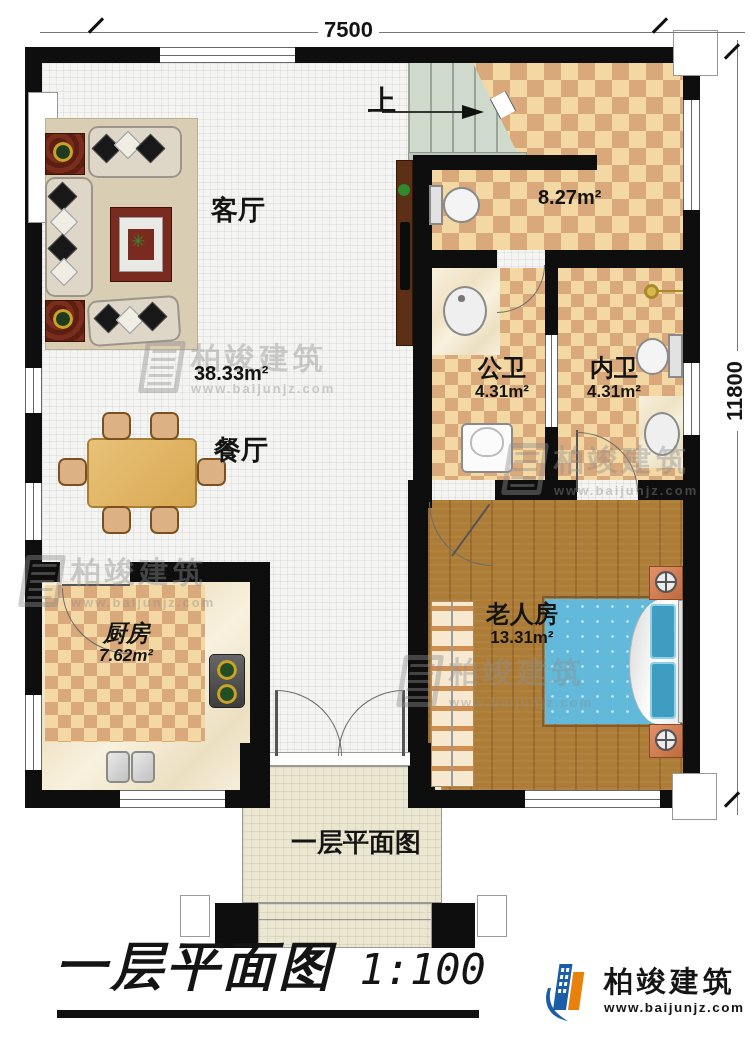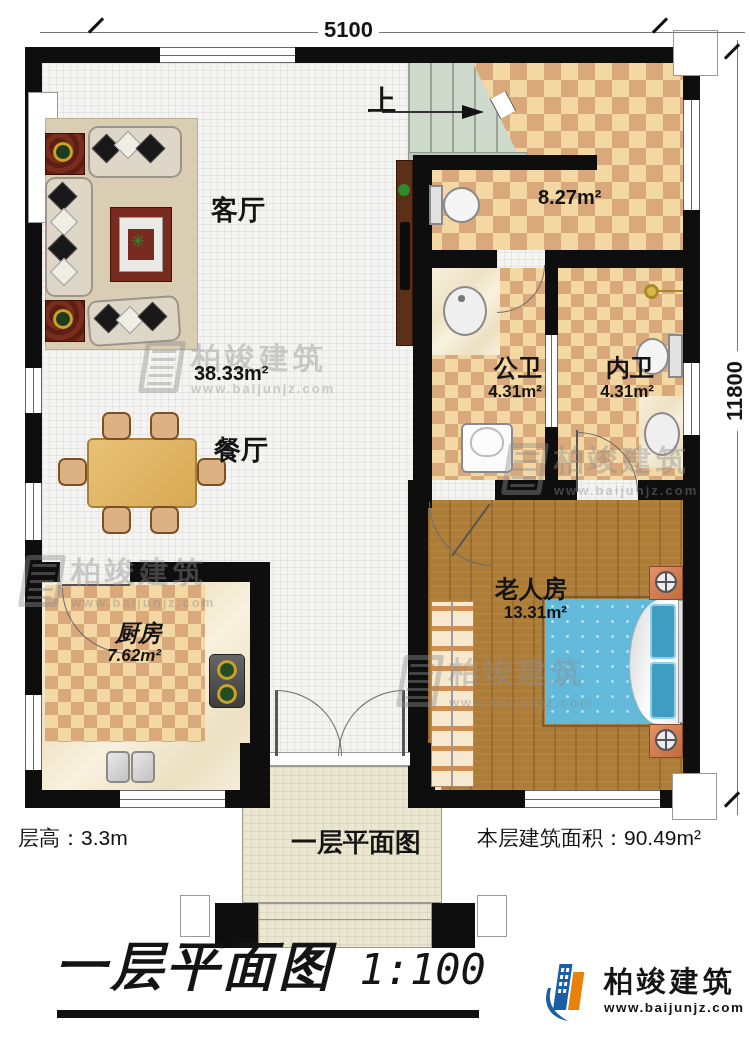--- a/index.html
+++ b/index.html
@@ -10,21 +10,21 @@
   .tile{background-color:#f4f4f2;background-image:linear-gradient(rgba(0,0,0,.055) 1px,transparent 1px),linear-gradient(90deg,rgba(0,0,0,.055) 1px,transparent 1px);background-size:7px 7px;}
   .checker{background:repeating-conic-gradient(#d9a87b 0% 25%,#f3d8a4 0% 50%) 0 0/26px 26px;}
   .checker-big{background:repeating-conic-gradient(#d9a87b 0% 25%,#f3d8a4 0% 50%) 0 0/34px 34px;}
   .marble{background:linear-gradient(135deg,#f8f0dd 0%,#efe2c4 35%,#f8f1de 55%,#ece0c2 80%,#f8f0dd 100%);}
   .wood{background-color:#ad7c36;background-image:repeating-linear-gradient(90deg,rgba(60,30,0,.18) 0 2px,transparent 2px 21px),repeating-linear-gradient(0deg,rgba(255,255,255,.05) 0 2px,transparent 2px 7px);}
   .porchf{background-color:#eae6cf;background-image:linear-gradient(rgba(0,0,0,.06) 1px,transparent 1px),linear-gradient(90deg,rgba(0,0,0,.06) 1px,transparent 1px);background-size:8px 8px;border:1px solid #9a9a92;}
   .winh{position:absolute;background:linear-gradient(#666,#666) 0 50%/100% 1px no-repeat,#fff;border:1px solid #666;border-left:none;border-right:none;box-sizing:border-box;}
   .winv{position:absolute;background:linear-gradient(90deg,transparent 48%,#666 48%,#666 52%,transparent 52%),#fff;border:1px solid #666;border-top:none;border-bottom:none;box-sizing:border-box;}
   .dimbox{position:absolute;background:#fff;border:1px solid #999;box-sizing:border-box;}
   .label{position:absolute;font-weight:bold;color:#141414;white-space:nowrap;line-height:1.1;}
-  .lblcol{position:absolute;text-align:right;font-weight:bold;color:#141414;line-height:1.15;}
+  .lblcol{position:absolute;text-align:center;font-weight:bold;color:#141414;line-height:1.15;}
   .arc{position:absolute;border:1.6px solid #6d6d6d;box-sizing:border-box;}
   .dline{position:absolute;background:#777;}
   .tick{position:absolute;width:20px;height:3px;background:#111;transform:rotate(-45deg);}
   .sofa{position:absolute;background:#ded6c6;border:2px solid #9b958a;border-radius:10px;box-sizing:border-box;}
   .pb{position:absolute;width:19px;height:19px;background:#181818;border:1px solid #4a4a4a;transform:rotate(45deg);}
   .pw{position:absolute;width:18px;height:18px;background:#f0ede4;border:1px solid #999;transform:rotate(45deg);}
   .endtbl{position:absolute;width:38px;height:40px;background:repeating-radial-gradient(circle at 35% 35%,#7a2d1d 0 5px,#5c1f12 5px 10px);border:1px solid #3a120a;}
   .medal{position:absolute;width:20px;height:20px;border-radius:50%;border:3px solid #c9a227;background:#1e3b1e;box-sizing:border-box;}
   .chair{position:absolute;width:29px;height:28px;background:#dcb284;border:2px solid #7d4e1f;border-radius:7px;box-sizing:border-box;}
   .fixture{position:absolute;background:#f4f4f4;border:2px solid #8a8a8a;box-sizing:border-box;}
@@ -221,39 +221,37 @@
   <div class="label" style="left:368px;top:86px;font-size:28px;">上</div>
   <div class="lblcol" style="left:462px;top:354px;width:80px;">
     <div style="font-size:24px;">公卫</div>
     <div style="font-size:17px;">4.31m²</div>
   </div>
   <div class="lblcol" style="left:574px;top:354px;width:80px;">
     <div style="font-size:24px;">内卫</div>
     <div style="font-size:17px;">4.31m²</div>
   </div>
   <div class="lblcol" style="left:477px;top:575px;width:90px;">
-    <div style="font-size:24px;">老人房</div>
+    <div style="font-size:24px;margin-top:25px;">老人房</div>
     <div style="font-size:17px;">13.31m²</div>
   </div>
   <div class="label" style="left:291px;top:828px;font-size:26px;">一层平面图</div>
 
   <div class="dline" style="left:40px;top:32px;width:705px;height:1px;"></div>
   <div class="dline" style="left:737px;top:40px;width:1px;height:775px;"></div>
   <div class="tick" style="left:86px;top:24px;"></div>
   <div class="tick" style="left:650px;top:24px;"></div>
   <div class="tick" style="left:722px;top:50px;"></div>
   <div class="tick" style="left:722px;top:798px;"></div>
-  <div class="label" style="left:318px;top:18px;font-size:22px;background:#fff;padding:0 6px;">5100</div>
+  <div class="label" style="left:318px;top:18px;font-size:22px;background:#fff;padding:0 6px;">7500</div>
   <div class="label" style="left:696px;top:378px;width:80px;height:26px;font-size:22px;background:#fff;text-align:center;transform:rotate(-90deg);">11800</div>
 
   <div class="stat" style="left:18px;top:820px;">
-    <div>层高：3.3m</div>
   </div>
   <div class="stat" style="left:477px;top:820px;">
-    <div>本层建筑面积：90.49m²</div>
   </div>
 
   <div class="f" style="left:55px;top:938px;width:440px;height:84px;font-style:italic;">
     <span class="label" style="position:static;font-size:52px;letter-spacing:4px;">一层平面图</span>
     <span class="label" style="position:static;font-size:42px;font-weight:normal;margin-left:20px;font-family:'DejaVu Sans Mono','Liberation Mono',monospace;">1:100</span>
     <div style="position:absolute;left:2px;top:72px;width:422px;height:8px;background:#111;"></div>
   </div>
 
   <div class="f" style="left:538px;top:952px;width:205px;height:78px;display:flex;align-items:center;gap:8px;">
     <svg width="58" height="62" viewBox="0 0 58 62" style="flex:0 0 auto;">

